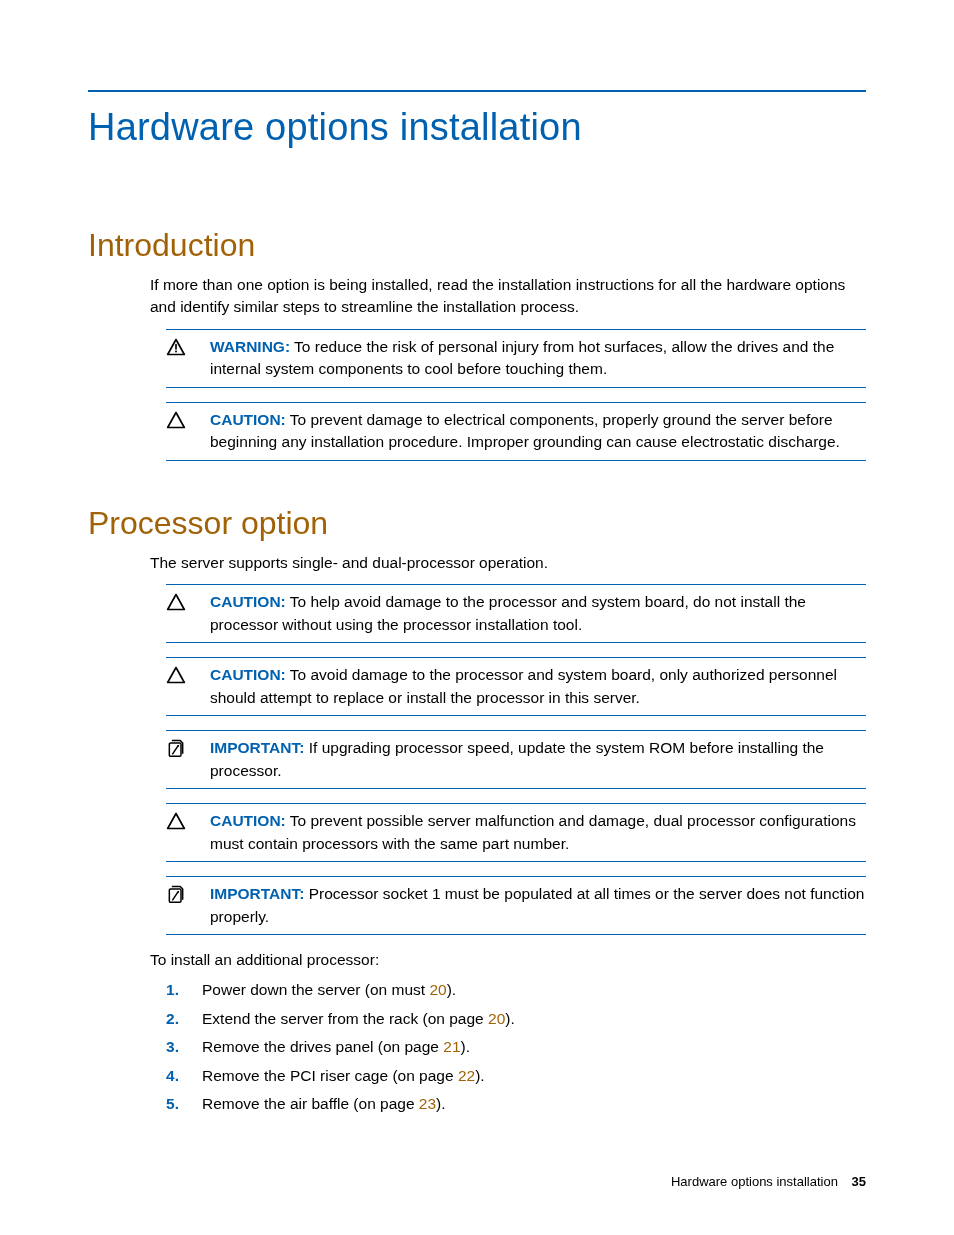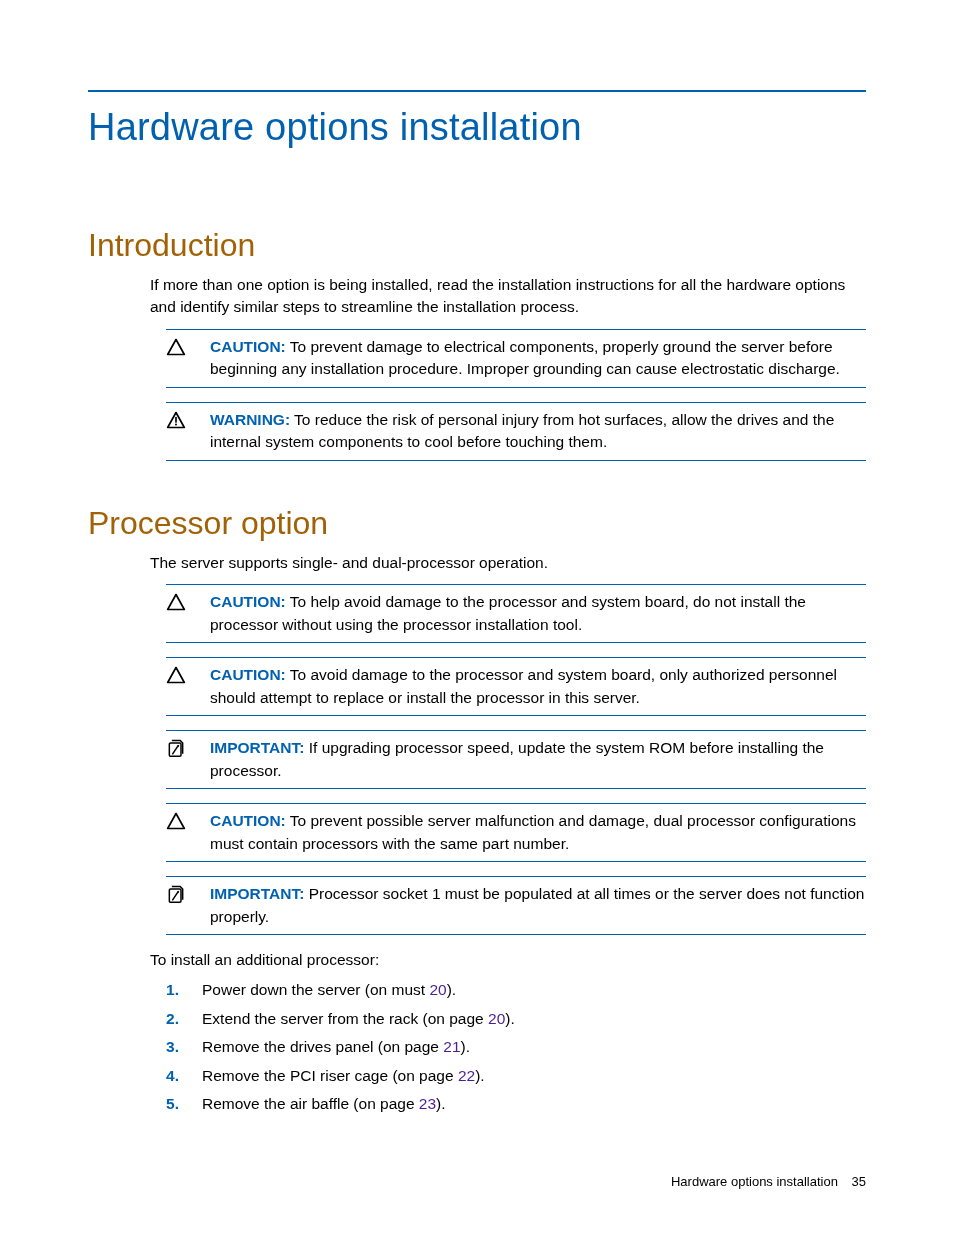--- a/index.html
+++ b/index.html
@@ -77,65 +77,65 @@
   }
   ol.steps > li::before {
     content: counter(step) ".";
     position: absolute;
     left: 0;
     top: 0;
     color: #0061b0;
     font-weight: 700;
   }
   a.xref {
-    color: #4c1d95;
+    color: #a16207;
     text-decoration: none;
   }
   .section-gap { height: 30px; }
   .footer {
     position: absolute;
     bottom: 46px;
     right: 88px;
     font-size: 13px;
     color: #000;
   }
-  .footer .pnum { margin-left: 10px; }
+  .footer .pnum { margin-left: 10px; font-weight: bold; }
 </style>
 </head>
 <body>
 
 <div class="page">
   <div class="rule-top"></div>
   <h1 class="title">Hardware options installation</h1>
 
   <h2 class="section">Introduction</h2>
   <div class="body-block">
     <p class="para">If more than one option is being installed, read the installation instructions for all the hardware options and identify similar steps to streamline the installation process.</p>
 
     <div class="callout">
       <div class="icon-cell">
         <svg class="icon-svg" viewBox="0 0 24 24">
             <path d="M12 3 L22 21 L2 21 Z" fill="none" stroke="#000" stroke-width="2" stroke-linejoin="round"></path>
-          </svg>
-      </div>
-      <div class="text-cell">
-        <span class="label">CAUTION:</span><span class="msg"> To prevent damage to electrical components, properly ground the server before beginning any installation procedure. Improper grounding can cause electrostatic discharge.</span>
-      </div>
-    </div>
-
-    <div class="callout">
-      <div class="icon-cell">
-        <svg class="icon-svg" viewBox="0 0 24 24">
-            <path d="M12 3 L22 21 L2 21 Z" fill="none" stroke="#000" stroke-width="2" stroke-linejoin="round"></path>
             <line x1="12" y1="9" x2="12" y2="14.5" stroke="#000" stroke-width="2" stroke-linecap="round"></line>
             <circle cx="12" cy="17.5" r="1.2" fill="#000"></circle>
           </svg>
       </div>
       <div class="text-cell">
         <span class="label">WARNING:</span><span class="msg"> To reduce the risk of personal injury from hot surfaces, allow the drives and the internal system components to cool before touching them.</span>
+      </div>
+    </div>
+
+    <div class="callout">
+      <div class="icon-cell">
+        <svg class="icon-svg" viewBox="0 0 24 24">
+            <path d="M12 3 L22 21 L2 21 Z" fill="none" stroke="#000" stroke-width="2" stroke-linejoin="round"></path>
+          </svg>
+      </div>
+      <div class="text-cell">
+        <span class="label">CAUTION:</span><span class="msg"> To prevent damage to electrical components, properly ground the server before beginning any installation procedure. Improper grounding can cause electrostatic discharge.</span>
       </div>
     </div>
   </div>
 
   <div class="section-gap"></div>
 
   <h2 class="section">Processor option</h2>
   <div class="body-block">
     <p class="para">The server supports single- and dual-processor operation.</p>
 

